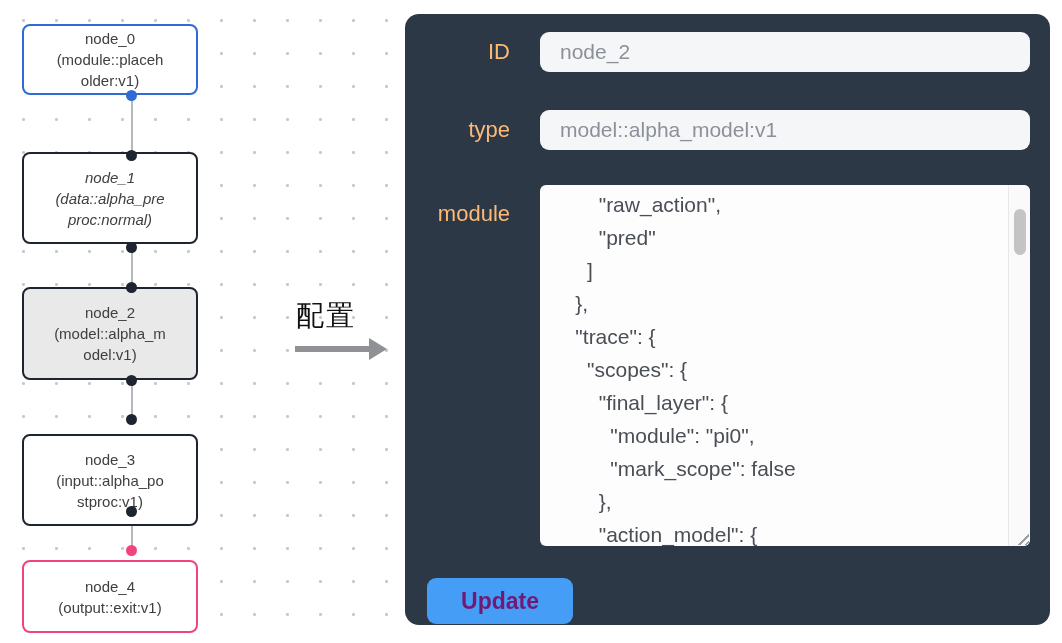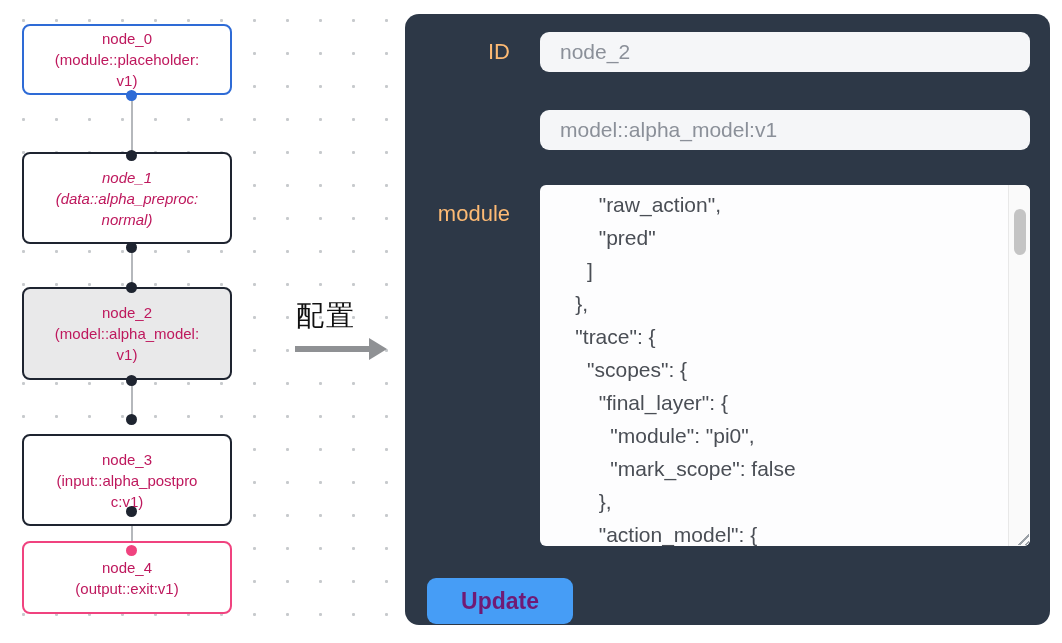--- a/index.html
+++ b/index.html
@@ -3,24 +3,24 @@
 <meta charset="utf-8">
 <style>
   html,body{margin:0;padding:0;background:#ffffff;font-family:"Liberation Sans",sans-serif;}
   .stage{
     position:relative;width:1062px;height:643px;overflow:hidden;background:#ffffff;
     background-image:radial-gradient(circle,#c7cacd 1.3px,transparent 1.7px);
     background-size:33px 33px;background-position:7px 4px;
   }
   
   .node{
-    position:absolute;left:22px;width:210px;box-sizing:border-box;
+    position:absolute;left:22px;width:176px;box-sizing:border-box;
     background:#ffffff;border:2px solid #1e2430;border-radius:8px;
     display:flex;flex-direction:column;justify-content:center;align-items:center;
-    text-align:center;color:#be185d;font-size:15px;line-height:21px;
+    text-align:center;color:#404040;font-size:15px;line-height:21px;
     padding:0 29px;
   }
   .node .sub{word-break:break-all;}
   .node-input{border-color:#2e6bd6;}
   .node-selected{background:#e9e9ea;border-width:2.5px;}
   .node-output{border-color:#f0437f;}
   .edge{position:absolute;left:131px;width:1.5px;background:#b5b8bc;}
   .handle{position:absolute;width:11px;height:11px;border-radius:50%;background:#1e2430;}
   .handle-blue{background:#2e6bd6;}
   .handle-pink{background:#f0437f;}
@@ -87,21 +87,21 @@
     <div class="sub">(data::alpha_preproc:normal)</div>
   </div>
   <div class="node node-selected" style="top:287px;height:93px;">
     <div>node_2</div>
     <div class="sub">(model::alpha_model:v1)</div>
   </div>
   <div class="node" style="top:419px;height:92px;margin-top:15px;">
     <div>node_3</div>
     <div class="sub">(input::alpha_postproc:v1)</div>
   </div>
-  <div class="node node-output" style="top:541px;height:73px;">
+  <div class="node node-output" style="top:560px;height:73px;">
     <div>node_4</div>
     <div class="sub">(output::exit:v1)</div>
   </div>
 
   <div class="handle handle-blue" style="left:126px;top:90px;"></div>
   <div class="handle" style="left:126px;top:150px;"></div>
   <div class="handle" style="left:126px;top:242px;"></div>
   <div class="handle" style="left:126px;top:282px;"></div>
   <div class="handle" style="left:126px;top:375px;"></div>
   <div class="handle" style="left:126px;top:414px;"></div>
@@ -112,20 +112,21 @@
   <div class="anno-arrow">
     <div class="shaft"></div>
       <div class="head"></div>
   </div>
 
   <div class="panel">
 
     <div class="field-label lbl-id">ID</div>
     <input class="text-input inp-id" type="text" value="node_2" style="">
 
+    <div class="field-label lbl-type">type</div>
     <input class="text-input inp-type" type="text" value="model::alpha_model:v1" style="">
 
     <div class="field-label lbl-config">module</div>
     <div class="config-box">
       <div class="config-text">        "raw_action",
         "pred"
       ]
     },
     "trace": {
       "scopes": {

